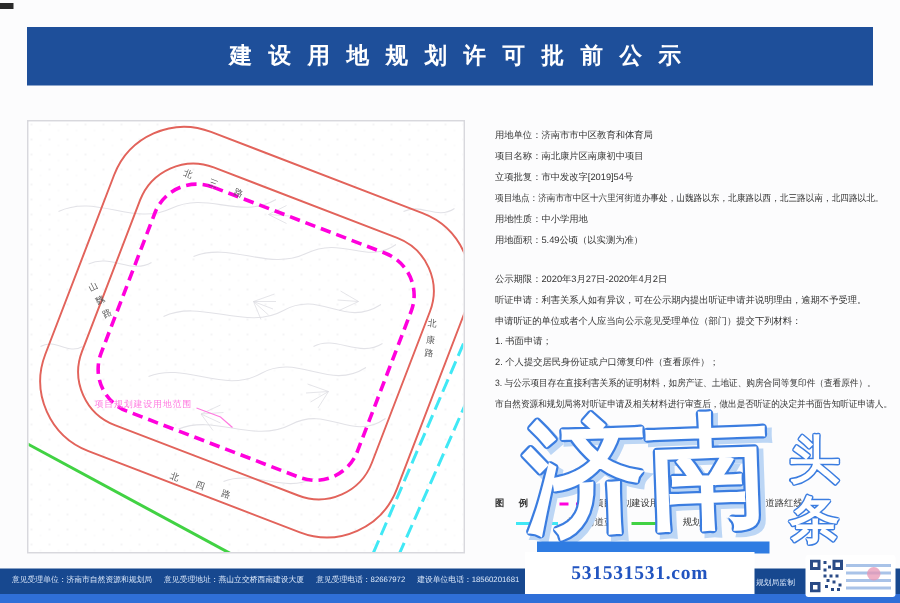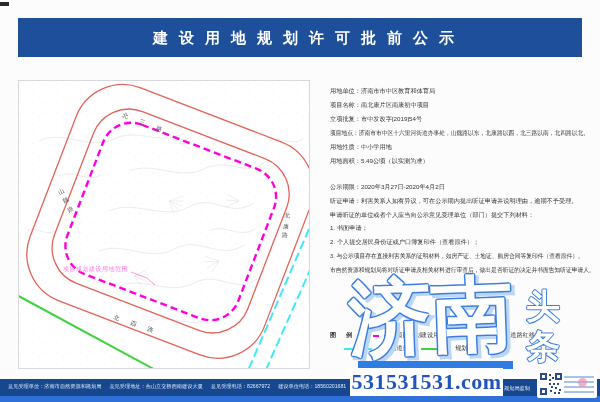--- a/index.html
+++ b/index.html
@@ -52,21 +52,21 @@
     color:#dce9fb; white-space:nowrap; z-index:46; }
 
   .wm { pointer-events:none; }
   .wm-main { position:absolute; left:345px; top:262px; z-index:40; }
   .wm-side { position:absolute; left:512px; top:286px; z-index:40; }
   .wm-bar { position:absolute; left:358px; top:361px; width:155px; height:8px;
     background:#2f7ce2; z-index:41; }
   .wm-urlbox { position:absolute; left:350px; top:368px; width:153px; height:28px;
     background:#fff; z-index:45; text-align:center; line-height:28px;
     font-family:"Liberation Serif","DejaVu Serif",serif; font-weight:bold;
-    font-size:22px; color:#2154c0; letter-spacing:0.5px; }
+    font-size:13px; color:#2154c0; letter-spacing:0.5px; }
 
   .qr-panel { position:absolute; left:537px; top:370px; width:60px; height:28px;
     background:#fff; border-radius:2px; z-index:50; }
   .qr-panel svg { position:absolute; left:3px; top:3px; }
   .qr-lines { position:absolute; left:27px; top:6px; }
   .qr-lines div { width:30px; height:1.8px; background:#a9c3e8; margin-bottom:3.2px; }
   .qr-seal { position:absolute; left:41px; top:8px; width:9px; height:9px;
     border-radius:50%; background:rgba(232,150,180,0.75); }
 </style>
 </head>

